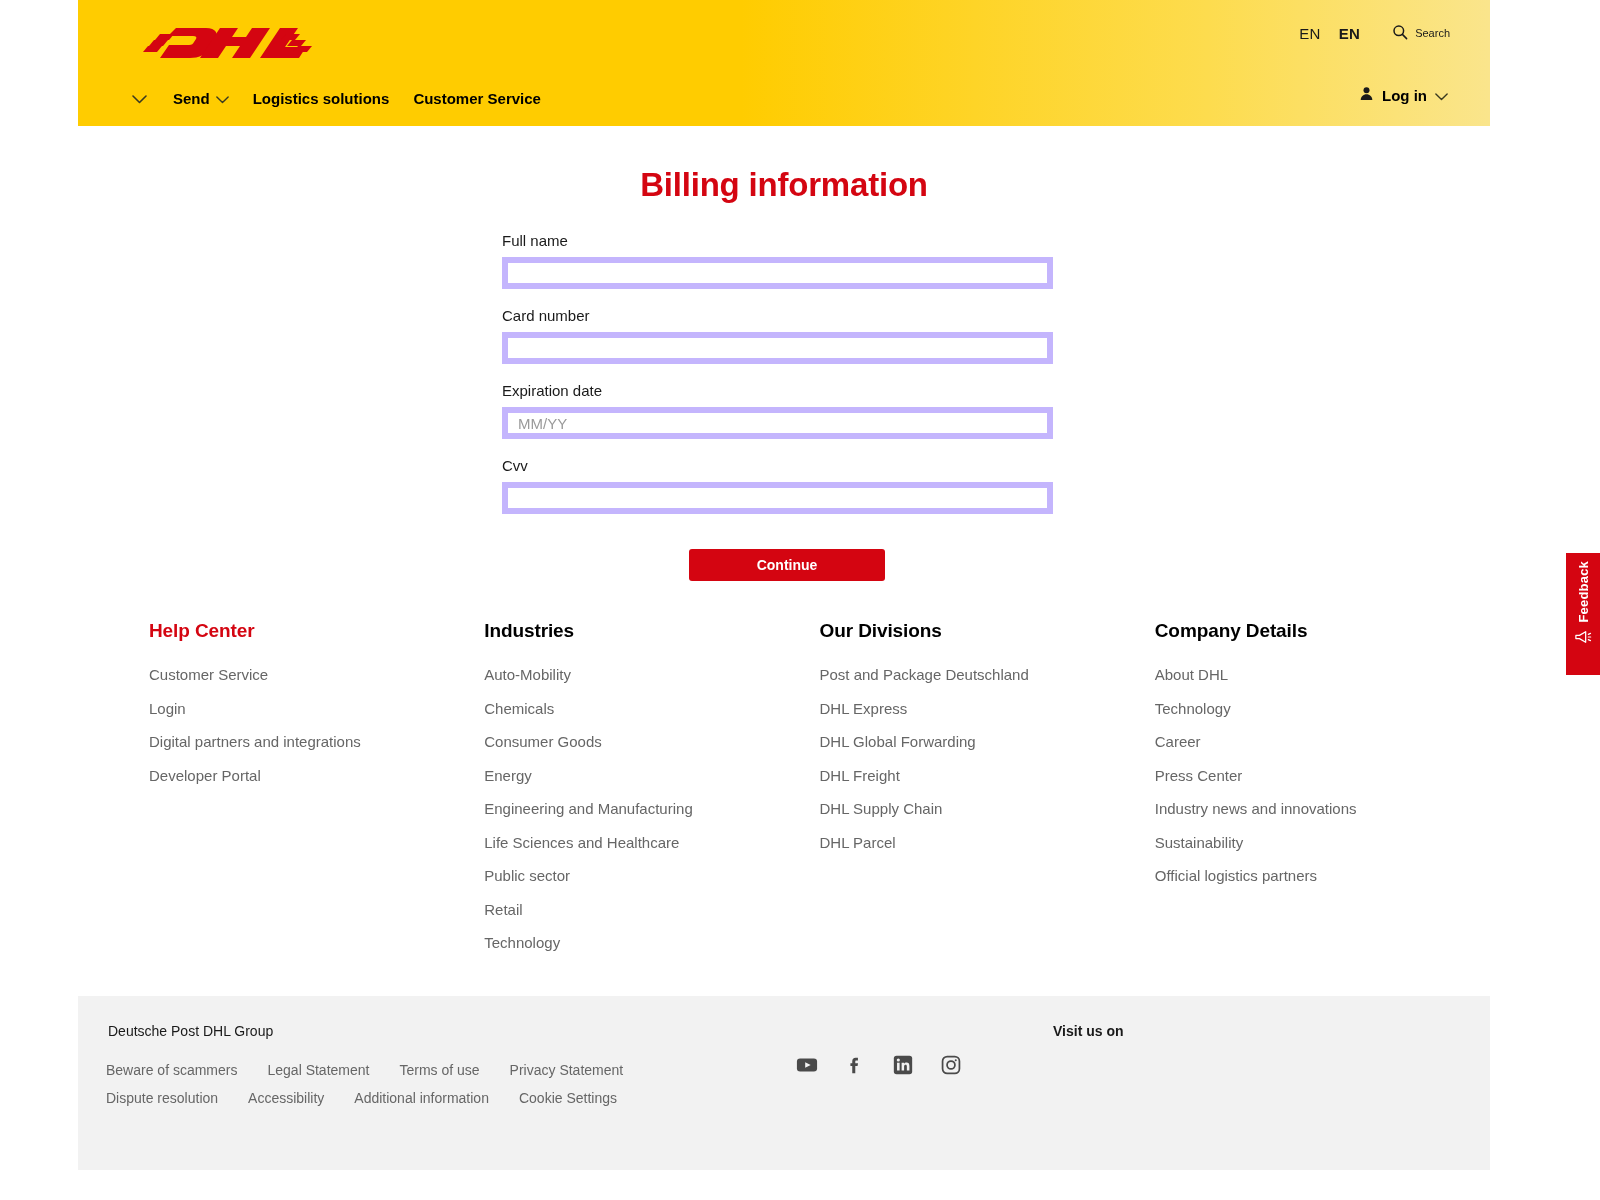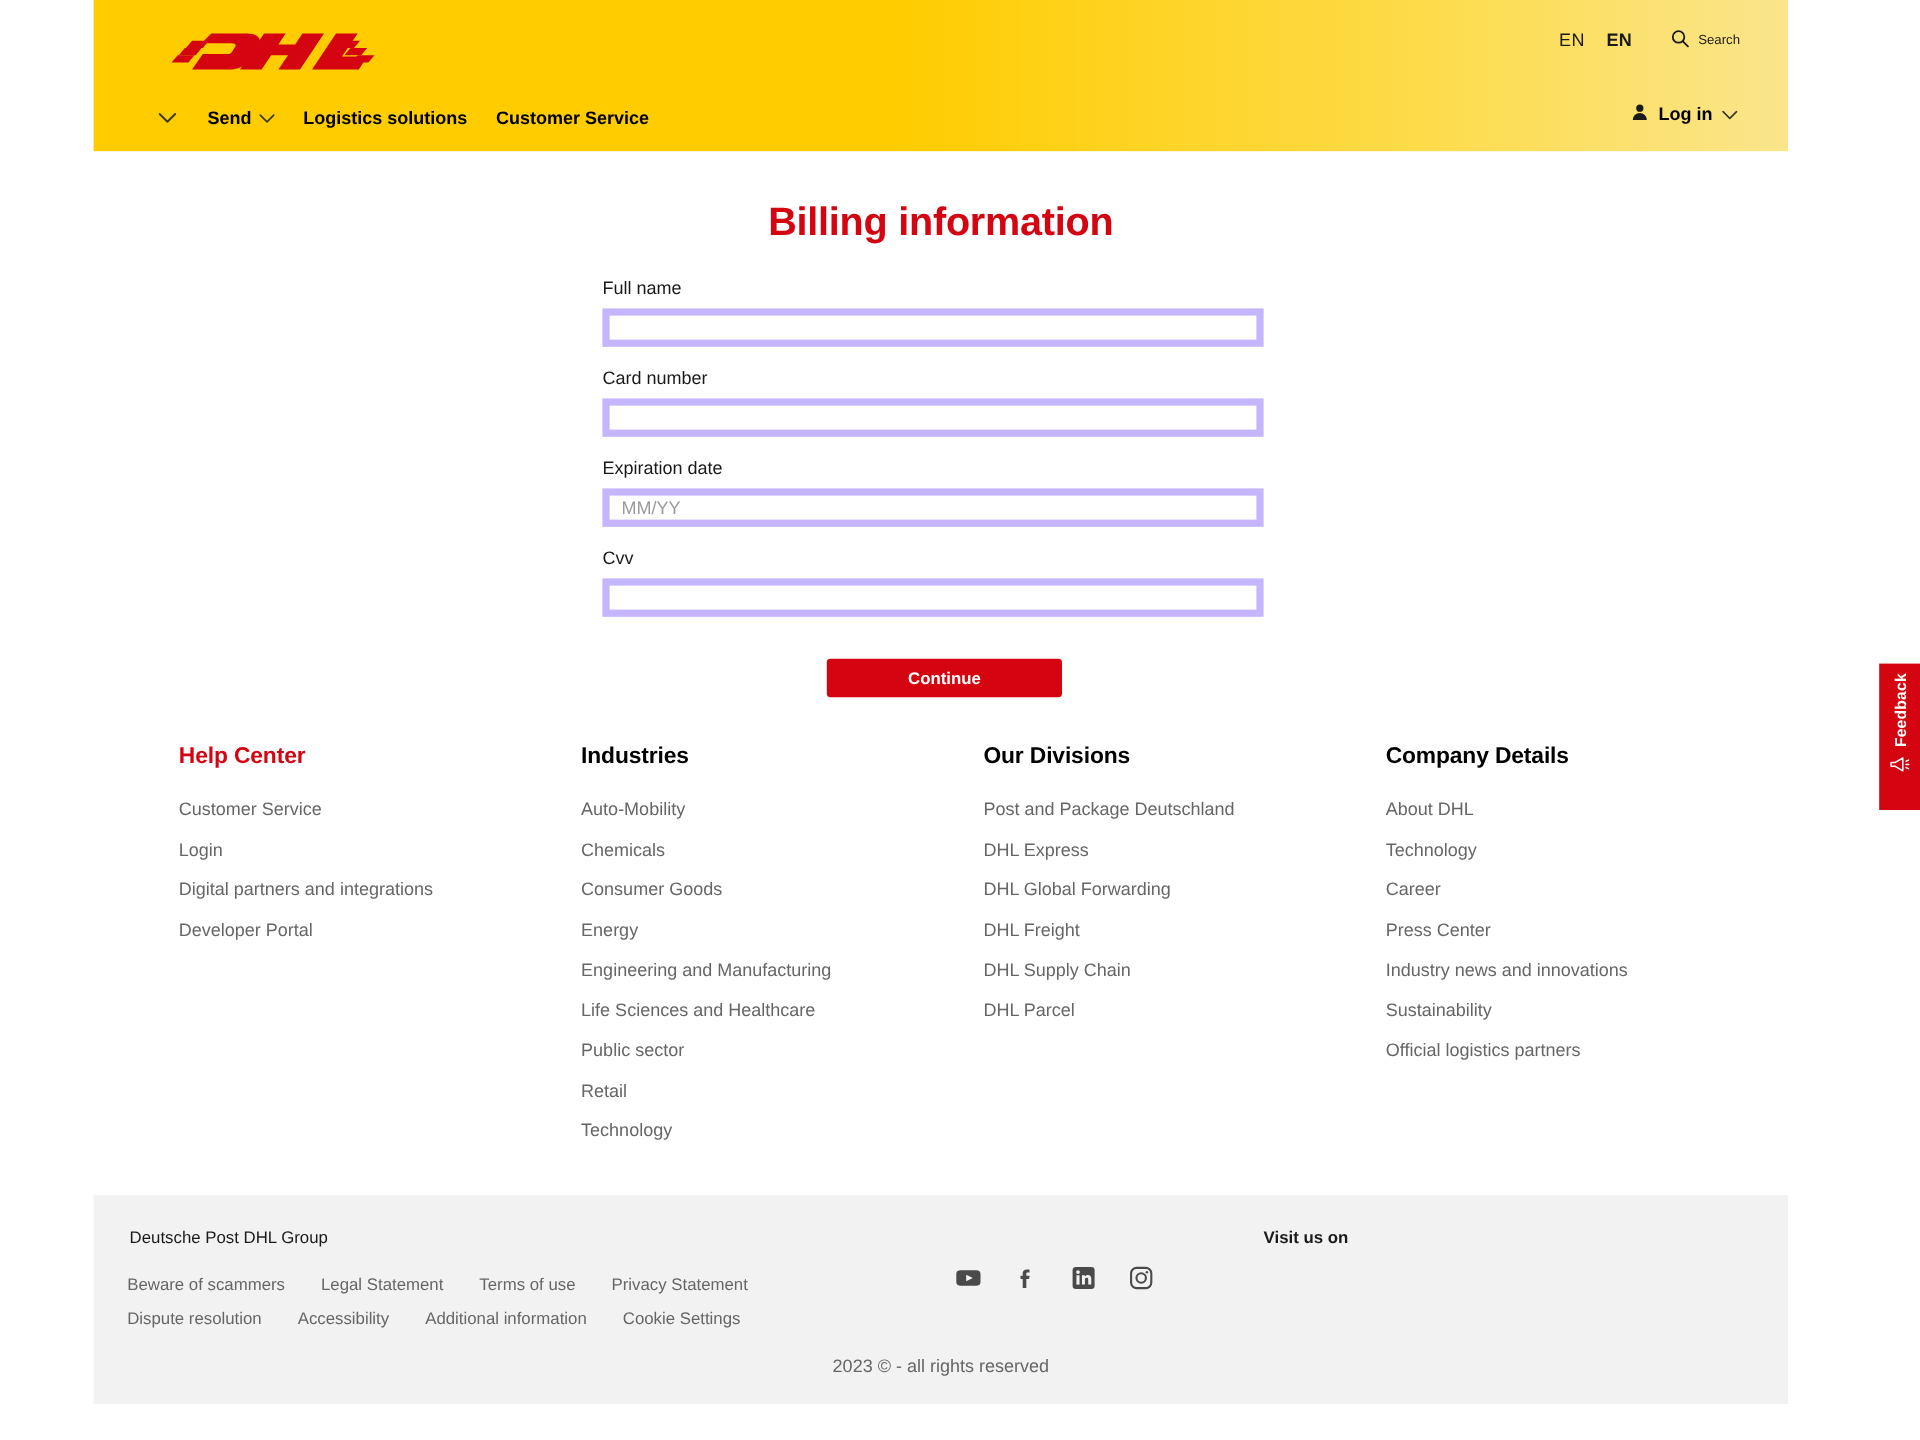--- a/index.html
+++ b/index.html
@@ -480,21 +480,20 @@
       </span>
       <span class="social-icon">
         <svg width="22" height="22" viewBox="0 0 24 24" fill="none" stroke="#4a4a4a" stroke-width="1.9">
           <rect x="2.8" y="2.8" width="18.4" height="18.4" rx="5"></rect>
           <circle cx="12" cy="12" r="4.3"></circle>
           <circle cx="17.2" cy="6.8" r="1.1" fill="#4a4a4a" stroke="none"></circle>
         </svg>
       </span>
     </div>
 
-    <div class="copyright">2023 © - all rights reserved</div>
   </div>
 
   <div class="feedback-tab">
     <span class="feedback-label">Feedback</span>
     <span class="feedback-icon">
       <svg width="18" height="16" viewBox="0 0 20 18" fill="none" stroke="#ffffff" stroke-width="1.4" stroke-linejoin="round">
         <path d="M2 7.2 h4 L13 3 v12 L6 10.8 H2 z" fill="none"></path>
         <line x1="16" y1="6" x2="18.4" y2="5" stroke-linecap="round"></line>
         <line x1="16" y1="9" x2="18.6" y2="9" stroke-linecap="round"></line>
         <line x1="16" y1="12" x2="18.4" y2="13" stroke-linecap="round"></line>

